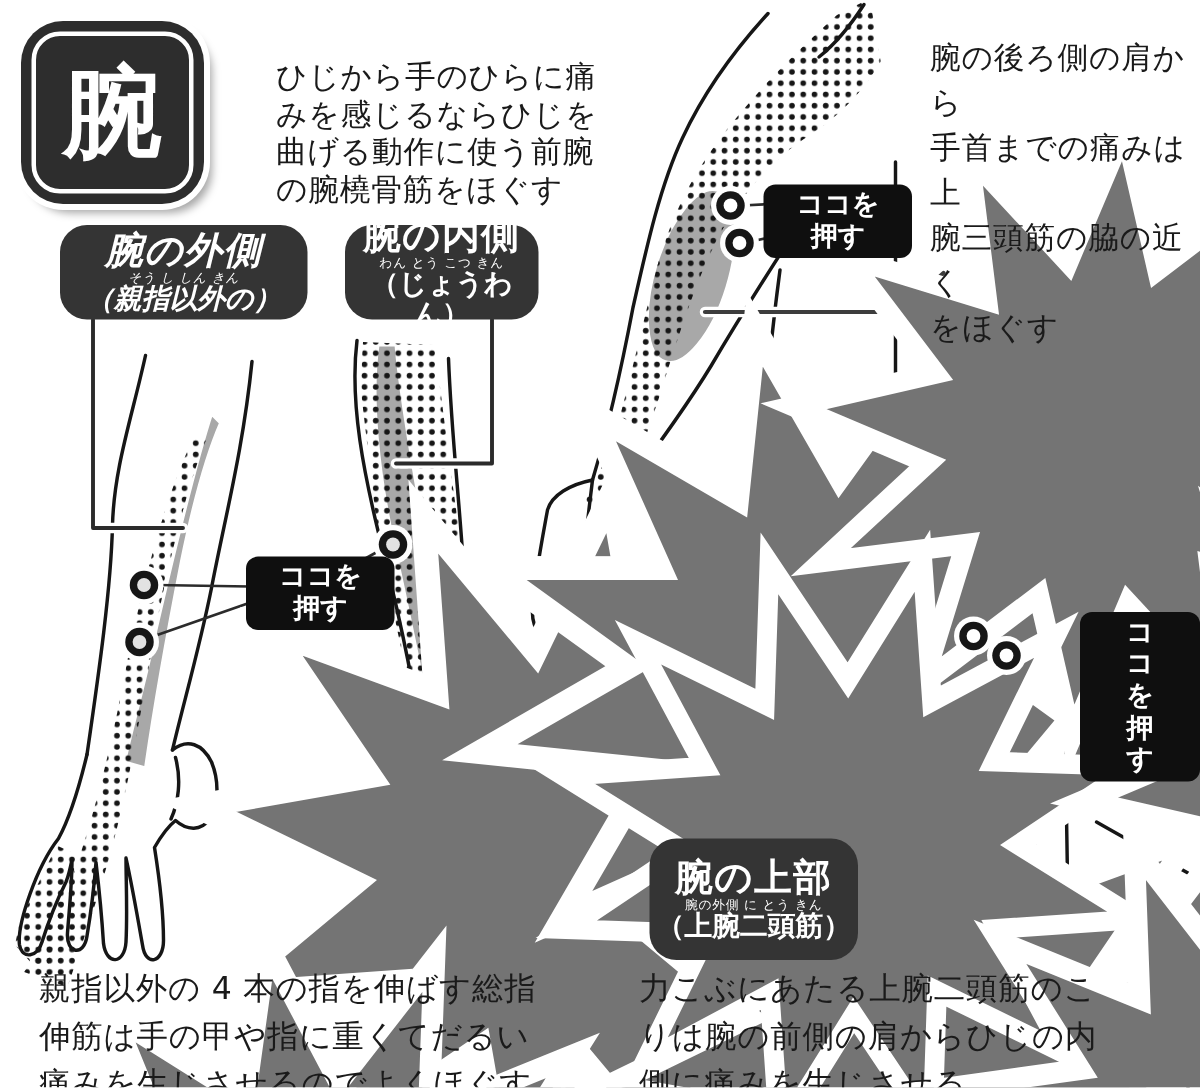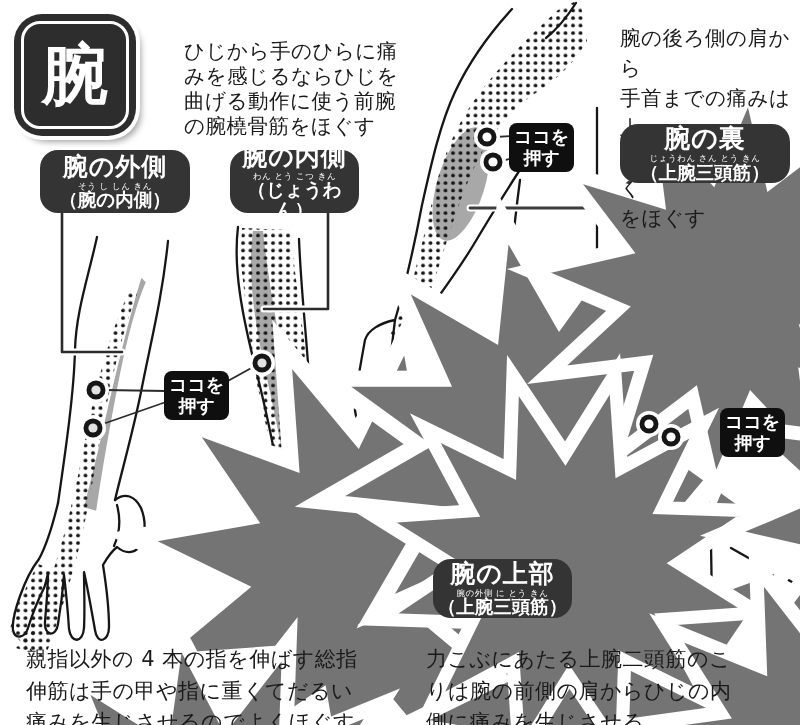--- a/index.html
+++ b/index.html
@@ -29,29 +29,29 @@
 
   
   .tag{
     background:#343434;color:#ffffff;border-radius:18px;
     display:flex;flex-direction:column;align-items:center;justify-content:center;
     text-align:center;
   }
   .tag-label{font-size:25px;font-weight:bold;line-height:1.04;letter-spacing:1px;}
   .tag-furi{font-size:8.5px;line-height:1;margin-top:2px;letter-spacing:.5px;}
   .tag-muscle{font-size:18.5px;font-weight:bold;line-height:1.05;}
-  .tag1{left:40px;top:150px;width:150px;height:63px;}
+  .tag1{left:40px;top:150px;width:165px;height:63px;font-style:italic;}
   .tag2{left:230px;top:150px;width:129px;height:63px;}
   .tag3{left:620px;top:124px;width:170px;height:59px;}
   .tag3 .tag-label{font-size:26px;}
-  .tag4{left:433px;top:559px;width:139px;height:59px;}
+  .tag4{left:433px;top:559px;width:139px;height:81px;}
 
   
   .press{
-    background:#0f0f0f;color:#ffffff;border-radius:8px;padding:3px 5px 4px;
+    background:#0f0f0f;color:#ffffff;border-radius:8px;padding:3px 22px 4px;
     font-size:18px;font-weight:bold;line-height:1.18;white-space:pre-line;text-align:center;
   }
   .pressA{left:164px;top:371px;}
   .pressB{left:509px;top:123px;}
   .pressC{left:720px;top:408px;}
 </style>
 </head>
 <body>
 
 <div class="stage">
@@ -243,36 +243,31 @@
 曲げる動作に使う前腕
 の腕橈骨筋をほぐす</div>
   <div class="overlay para para-tr">腕の後ろ側の肩から
 手首までの痛みは上
 腕三頭筋の脇の近く
 をほぐす</div>
 
   <div class="overlay tag tag1">
     <div class="tag-label">腕の外側</div>
     <div class="tag-furi">そう し しん きん</div>
-    <div class="tag-muscle">（腕の内側）</div>
+    <div class="tag-muscle">（親指以外の）</div>
   </div>
   <div class="overlay tag tag2">
     <div class="tag-label">腕の内側</div>
     <div class="tag-furi">わん とう こつ きん</div>
     <div class="tag-muscle">（じょうわん）</div>
   </div>
-  <div class="overlay tag tag3">
-    <div class="tag-label">腕の裏</div>
-    <div class="tag-furi">じょうわん さん とう きん</div>
-    <div class="tag-muscle">（上腕三頭筋）</div>
-  </div>
   <div class="overlay tag tag4">
     <div class="tag-label">腕の上部</div>
     <div class="tag-furi">腕の外側 に とう きん</div>
-    <div class="tag-muscle">（上腕三頭筋）</div>
+    <div class="tag-muscle">（上腕二頭筋）</div>
   </div>
 
   <div class="overlay press pressA">ココを
 押す</div>
   <div class="overlay press pressB">ココを
 押す</div>
   <div class="overlay press pressC">ココを
 押す</div>
 
   <div class="overlay para cap-bl">親指以外の 4 本の指を伸ばす総指

